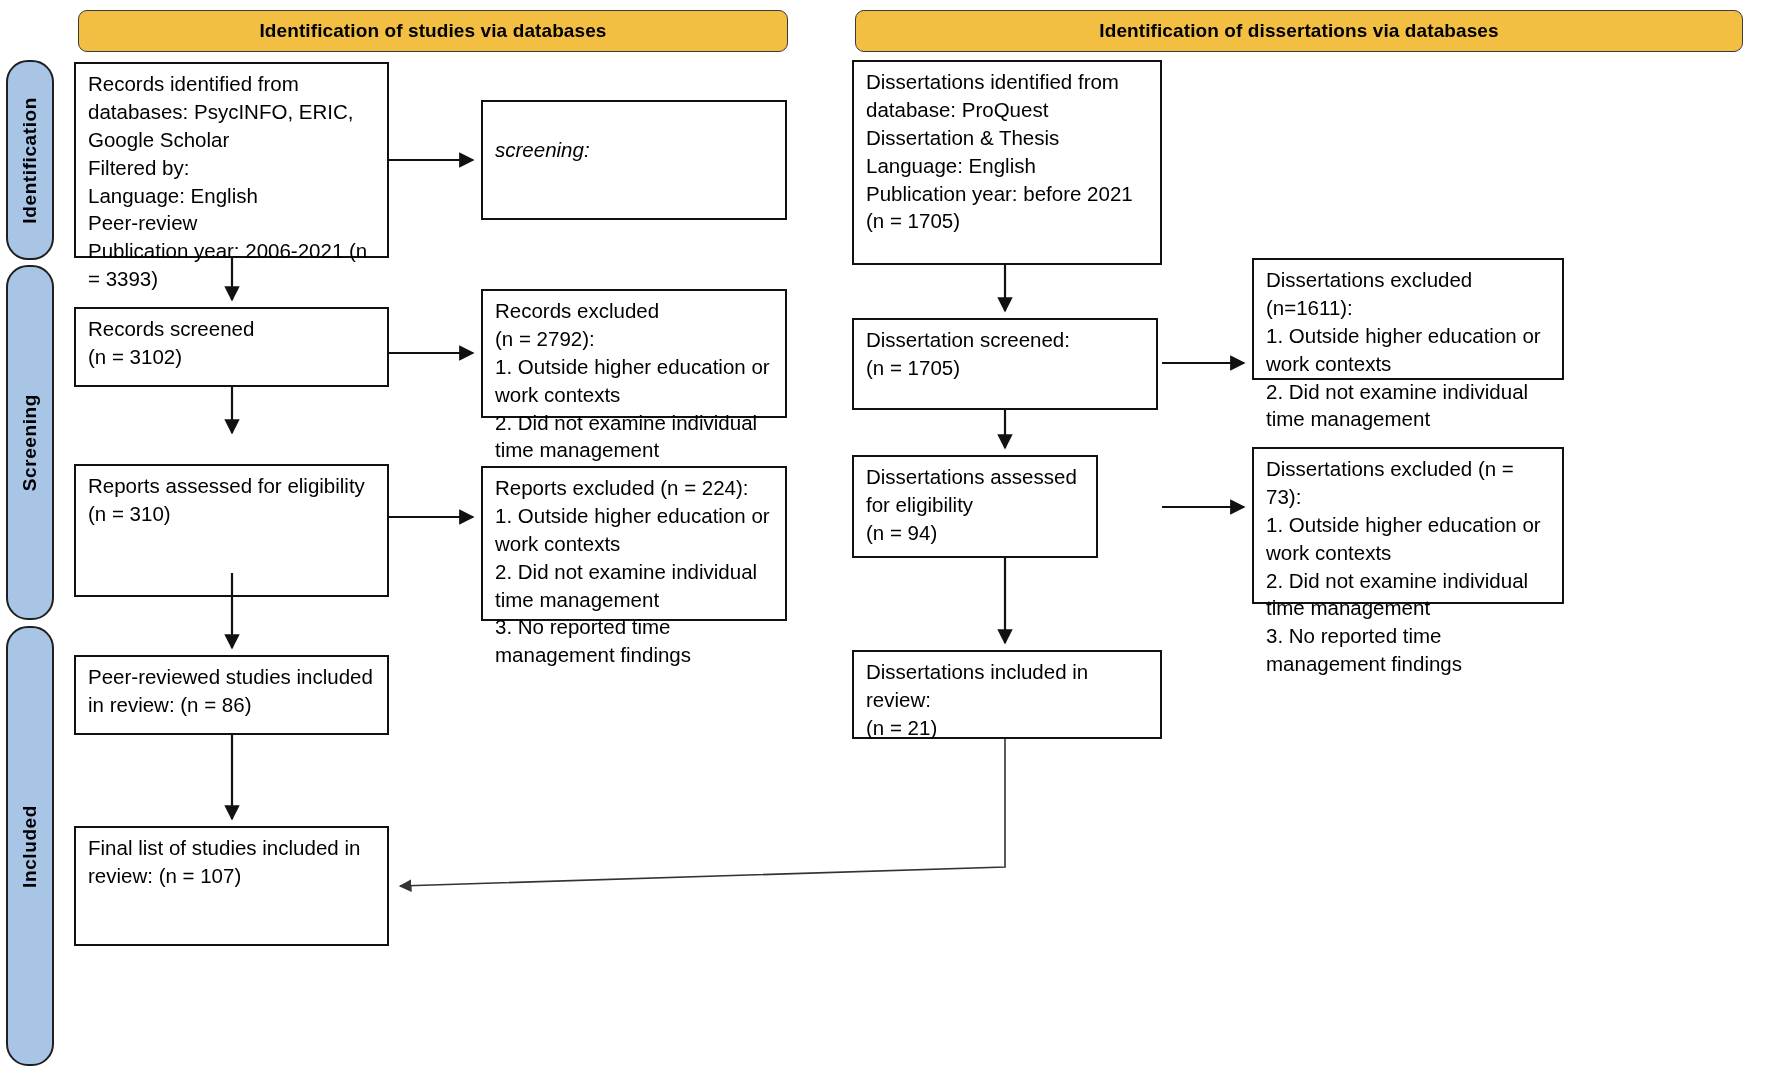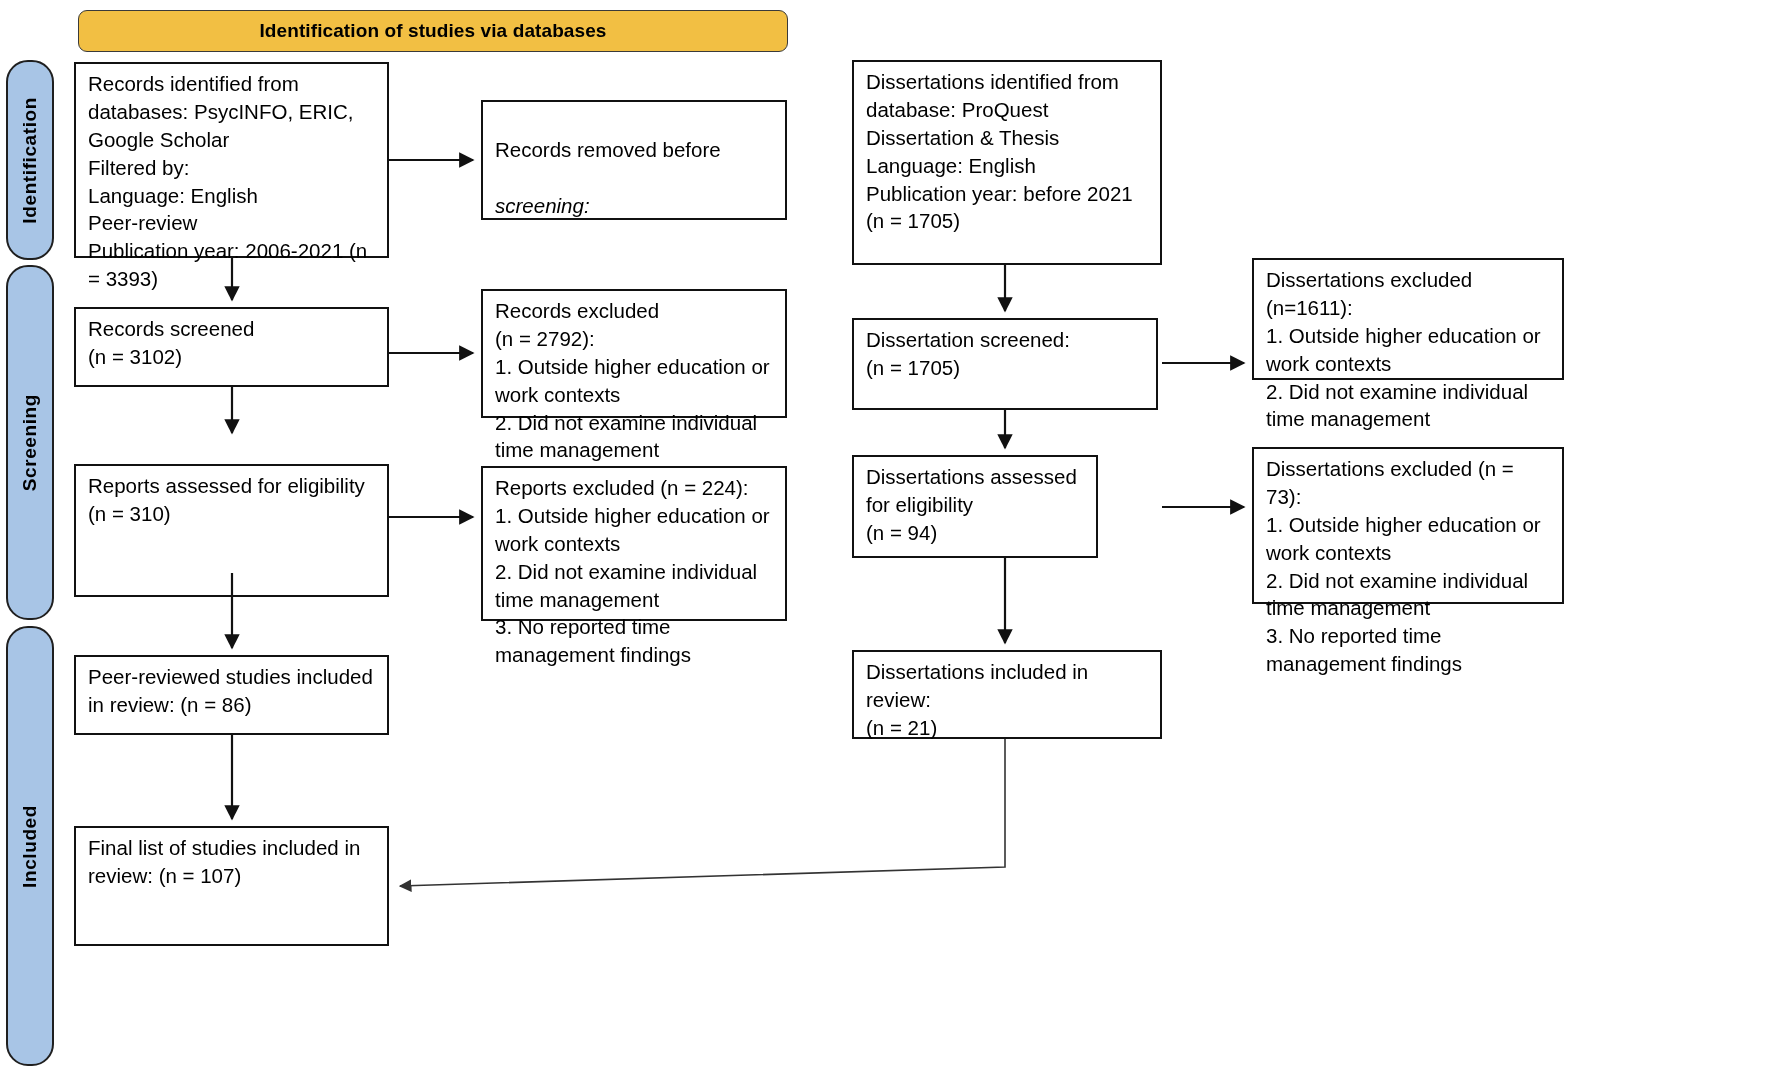--- a/index.html
+++ b/index.html
@@ -81,20 +81,23 @@
 </style>
 </head>
 <body>
 
 <div id="stage">
 
   <div class="banner" style="left:78px; top:10px; width:710px; height:42px;">
     <span>Identification of studies via databases</span>
   </div>
 
+  <div class="banner" style="left:855px; top:10px; width:888px; height:42px;">
+    <span>Identification of dissertations via databases</span>
+  </div>
 
   <div class="sidelabel" style="left:6px; top:60px; width:48px; height:200px;">
     <span>Identification</span>
   </div>
 
   <div class="sidelabel" style="left:6px; top:265px; width:48px; height:355px;">
     <span>Screening</span>
   </div>
 
   <div class="sidelabel" style="left:6px; top:626px; width:48px; height:440px;">
@@ -104,21 +107,20 @@
   <div class="fbox" style="left:74px; top:62px; width:315px; height:196px;">
     <div class="txt">Records identified from databases: PsycINFO, ERIC, Google Scholar
 Filtered by:
 Language: English
 Peer-review
 Publication year: 2006-2021 (n = 3393)</div>
   </div>
 
   <div class="fbox" style="left:481px; top:100px; width:306px; height:120px;">
     <div class="txt">
-      <div>Records removed before</div>
       <div><em>screening:</em></div>
     </div>
   </div>
 
   <div class="fbox" style="left:74px; top:307px; width:315px; height:80px;">
     <div class="txt">Records screened
 (n = 3102)</div>
   </div>
 
   <div class="fbox" style="left:481px; top:289px; width:306px; height:129px;">

